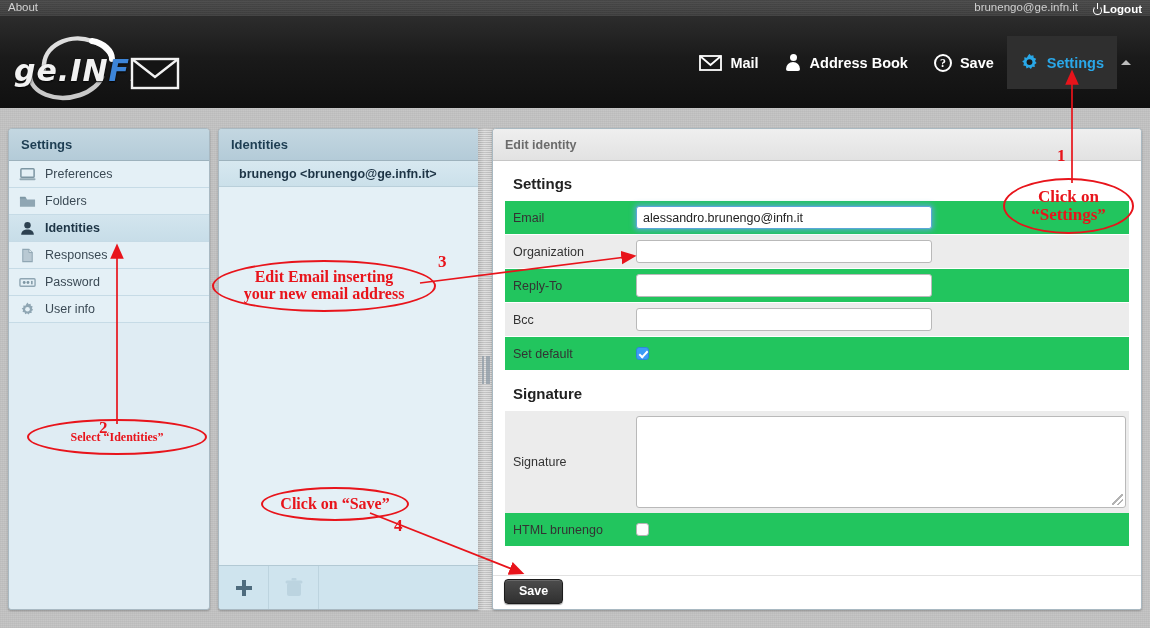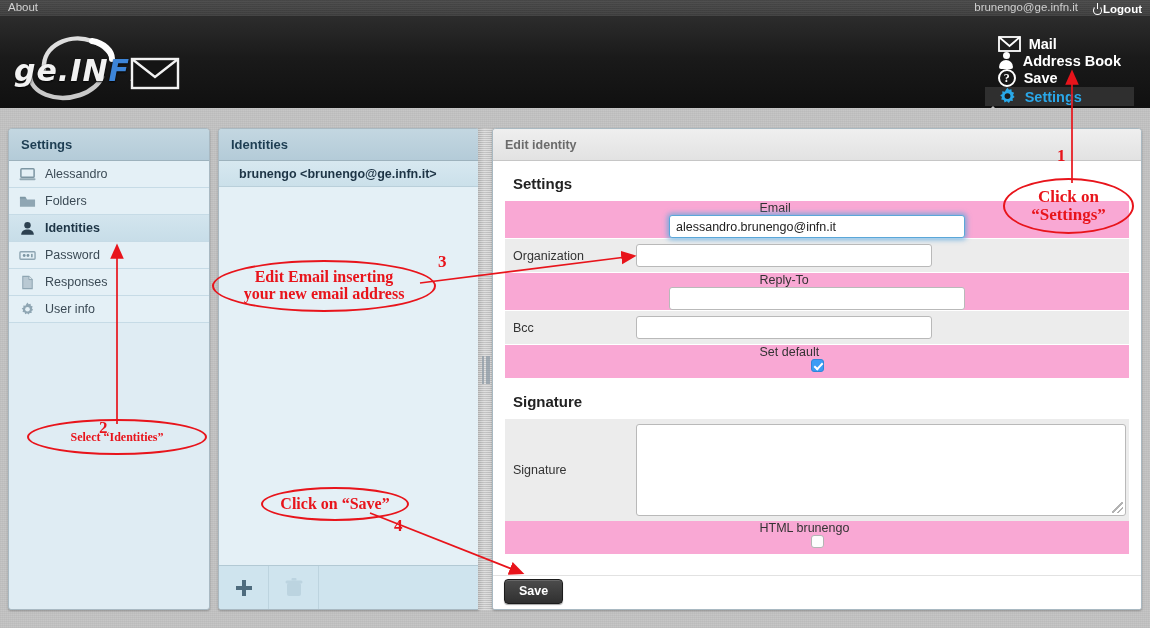--- a/index.html
+++ b/index.html
@@ -65,21 +65,21 @@
     position: absolute; left: 6px; top: 24px;
     font-family: "DejaVu Sans", sans-serif;
     font-style: italic; font-weight: bold; font-size: 30px;
     letter-spacing: 1px;
     color: #f2f2f2;
     text-shadow: 0 1px 2px rgba(0,0,0,0.9);
   }
   .logo-text .blue { color: #3d85d8; }
   .nav {
     position: absolute; right: 16px; top: 19px;
-    display: flex; align-items: stretch; height: 53px; flex-direction: column;
+    display: flex; align-items: stretch; height: 53px;
   }
   .nav-item {
     display: flex; align-items: center; gap: 8px;
     padding: 0 13px; height: 53px;
     color: #ffffff; font-size: 14.5px; font-weight: bold;
     cursor: pointer;
   }
   .nav-item.active {
     background: #2f2f2f;
     color: #2aa7e8;
@@ -203,21 +203,21 @@
     padding: 0 12px;
   }
   .sect-title {
     font-size: 15px; font-weight: bold; color: #222;
     padding: 14px 0 9px 8px;
   }
   .frow {
     display: flex; align-items: center; min-height: 34px;
     background: #ececec; border-bottom: 1px solid #fff;
   }
-  .frow.alt { background: #f9a8d4; flex-direction: column; }
+  .frow.alt { background: #22c55e; }
   .flabel {
     width: 131px; padding-left: 8px; flex: none;
     font-size: 12.5px; color: #333;
   }
   .finput {
     width: 296px; height: 23px; padding: 0 6px;
     border: 1px solid #b9b9b9; border-radius: 3px;
     background: #fff; font-family: "Liberation Sans", sans-serif;
     font-size: 12.5px; color: #222; outline: none;
   }
@@ -345,59 +345,59 @@
   <div class="sidebar">
     <div class="panel-head">Settings</div>
     <ul class="side-list">
       <li class="side-item">
         <span class="side-ico">
           <svg width="17" height="15" viewBox="0 0 18 15">
             <rect x="2" y="1.5" width="14" height="9" rx="1" fill="none" stroke="#7d96a3" stroke-width="1.6"></rect>
             <rect x="0.5" y="11.5" width="17" height="2" rx="1" fill="#93a9b4"></rect>
           </svg>
         </span>
-        <span>Alessandro</span>
+        <span>Preferences</span>
       </li>
       <li class="side-item">
         <span class="side-ico">
           <svg width="17" height="15" viewBox="0 0 18 15">
             <path d="M1 3.5h6l1.6 2H17v7.5H1z" fill="#8fa6b3"></path>
             <path d="M1 2.5h5.6l1.4 1.8H1z" fill="#7d96a3"></path>
           </svg>
         </span>
         <span>Folders</span>
       </li>
       <li class="side-item selected">
         <span class="side-ico">
           <svg width="17" height="15" viewBox="0 0 18 15">
             <circle cx="9" cy="4" r="3.4" fill="#2d4150"></circle>
             <path d="M2.3 14c0-3.4 3-5.4 6.7-5.4s6.7 2 6.7 5.4z" fill="#2d4150"></path>
           </svg>
         </span>
         <span>Identities</span>
+      </li>
+      <li class="side-item">
+        <span class="side-ico">
+          <svg width="17" height="15" viewBox="0 0 18 15">
+            <path d="M4 1h6.5L14 4.4V14H4z" fill="#b9c9d3" stroke="#8fa6b3" stroke-width="1.1"></path>
+            <path d="M10.5 1v3.4H14" fill="#dfe9ee" stroke="#8fa6b3" stroke-width="1"></path>
+          </svg>
+        </span>
+        <span>Responses</span>
       </li>
       <li class="side-item">
         <span class="side-ico">
           <svg width="17" height="15" viewBox="0 0 18 15">
             <rect x="1" y="3.5" width="16" height="8" rx="1" fill="none" stroke="#8fa6b3" stroke-width="1.5"></rect>
             <circle cx="5.5" cy="7.5" r="1.5" fill="#7d96a3"></circle>
             <circle cx="9.5" cy="7.5" r="1.5" fill="#7d96a3"></circle>
             <rect x="12.8" y="5.8" width="1.6" height="3.6" fill="#7d96a3"></rect>
           </svg>
         </span>
         <span>Password</span>
-      </li>
-      <li class="side-item">
-        <span class="side-ico">
-          <svg width="17" height="15" viewBox="0 0 18 15">
-            <path d="M4 1h6.5L14 4.4V14H4z" fill="#b9c9d3" stroke="#8fa6b3" stroke-width="1.1"></path>
-            <path d="M10.5 1v3.4H14" fill="#dfe9ee" stroke="#8fa6b3" stroke-width="1"></path>
-          </svg>
-        </span>
-        <span>Responses</span>
       </li>
       <li class="side-item">
         <span class="side-ico">
           <svg width="17" height="15" viewBox="0 0 20 20">
             <path fill="#8fa6b3" d="M10 0.8l1.5 2.2 2.6-0.6 0.3 2.7 2.6 0.9-1.2 2.4 1.7 2.1-2.2 1.5 0.3 2.7-2.7-0.2-1.4 2.3-2.1-1.7-2.5 1.1-0.8-2.6-2.7-0.4 0.8-2.6-1.9-1.9 2.3-1.4-0.1-2.7 2.7 0.4 1.3-2.4z"></path>
             <circle cx="10" cy="9.6" r="3.1" fill="#e4f0f6"></circle>
           </svg>
         </span>
         <span>User info</span>
       </li>

